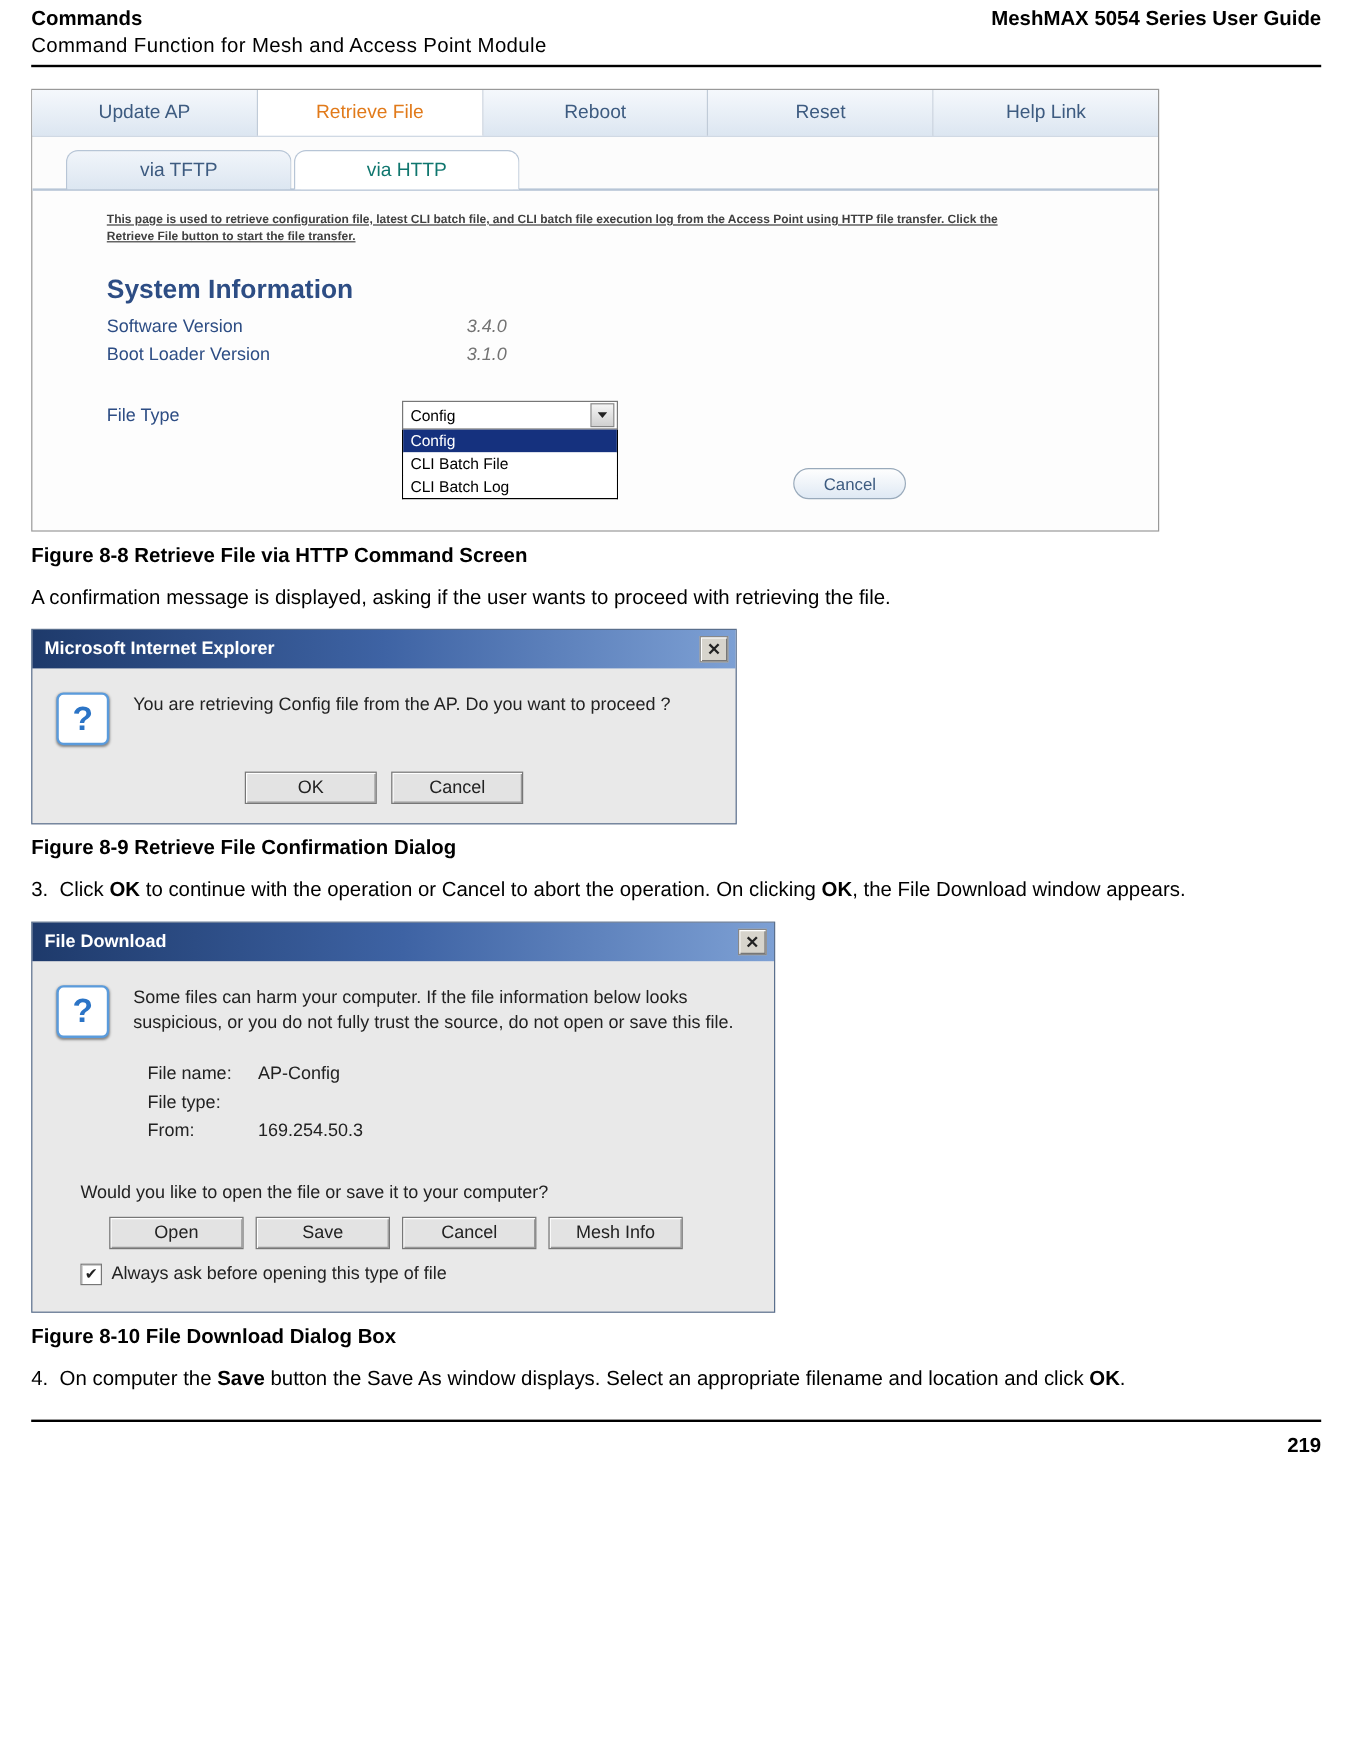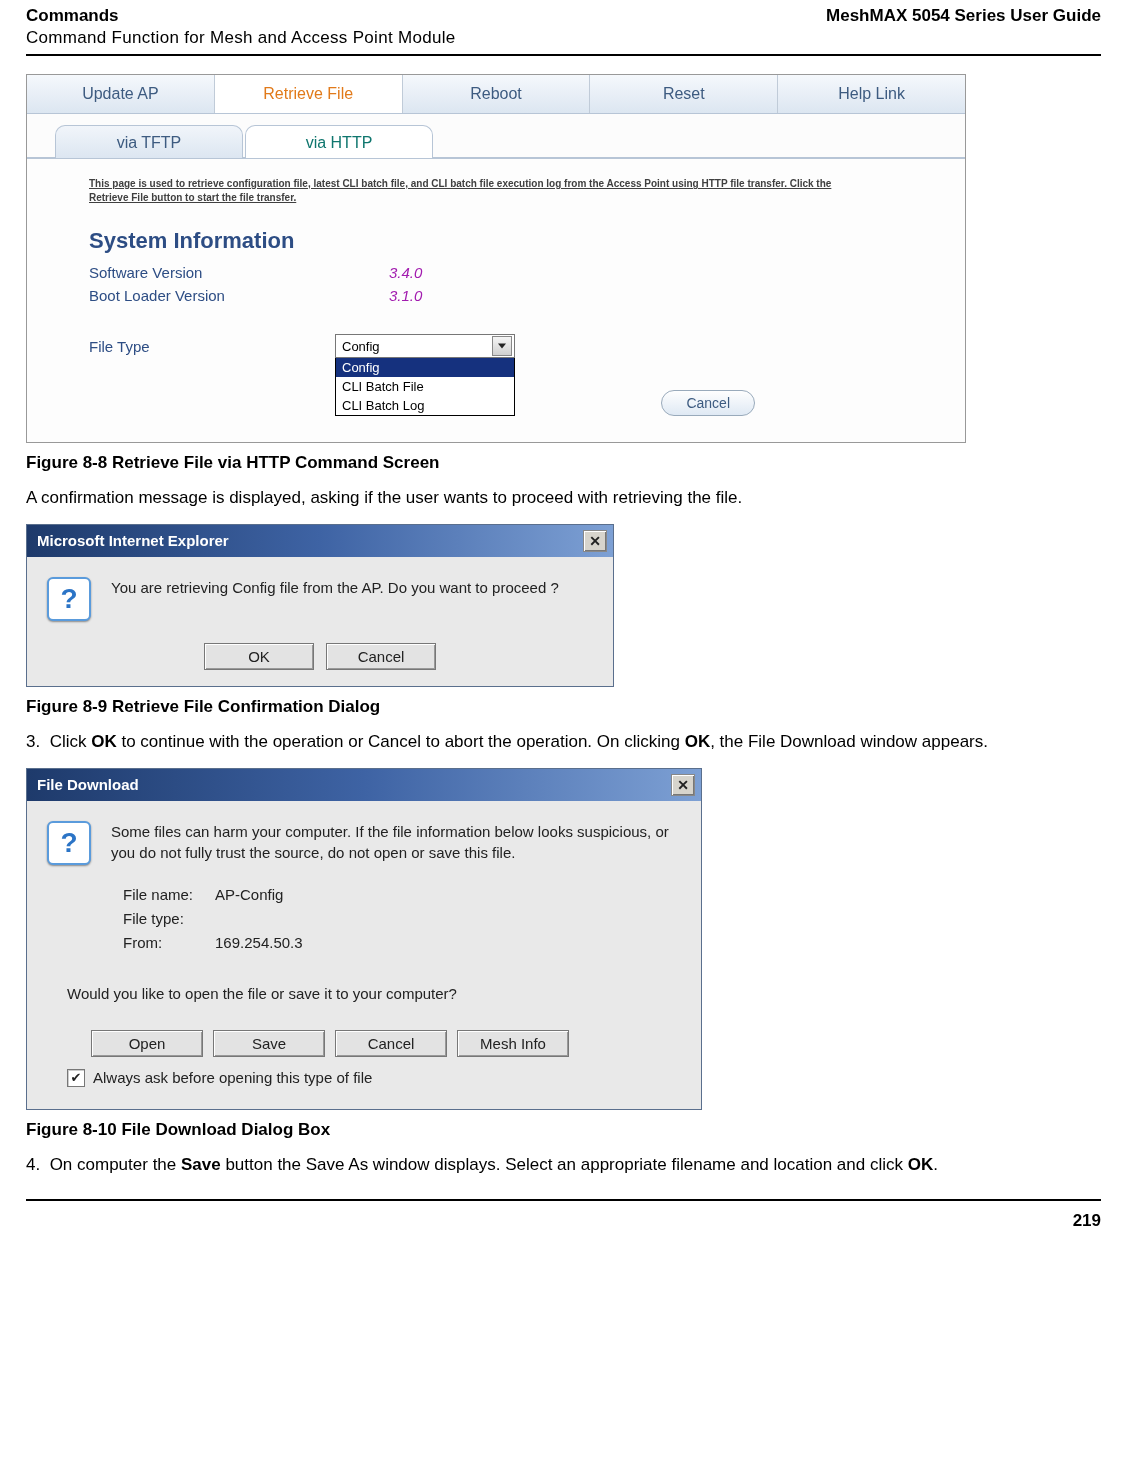--- a/index.html
+++ b/index.html
@@ -127,21 +127,21 @@
     font-size: 22px;
     margin: 24px 0 10px 0;
   }
   .ap-row {
     display: flex;
     align-items: center;
     font-size: 15px;
     margin: 6px 0;
   }
   .ap-label { color: #2d4d84; width: 300px; }
-  .ap-val { color: #a21caf; font-style: italic; }
+  .ap-val { color: #737373; font-style: italic; }
   .ap-ftrow {
     display: flex;
     align-items: flex-start;
     margin-top: 30px;
     gap: 56px;
   }
   .ap-ft-label { color: #2d4d84; font-size: 15px; width: 190px; padding-top: 4px; }
   .combo {
     width: 180px;
     box-sizing: border-box;
@@ -185,21 +185,21 @@
     align-self: flex-end;
   }
 
   
   .dlg {
     width: 588px;
     border: 1px solid #5a6f8d;
     background: #e9e9e9;
     box-sizing: border-box;
   }
-  .dlg-wide { width: 676px; }
+  .dlg-wide { width: 620px; }
   .dlg-title {
     background: linear-gradient(90deg,#1e3a6b 0%,#3e63a4 50%,#7da0d4 100%);
     color: #fff;
     font-weight: bold;
     font-size: 15px;
     padding: 5px 6px 5px 10px;
     display: flex;
     justify-content: space-between;
     align-items: center;
   }
@@ -249,21 +249,21 @@
     line-height: 1.6;
   }
   .dl-info .k { display: inline-block; width: 92px; }
   .dl-q2 {
     margin: 30px 0 0 20px;
     font-size: 15px;
   }
   .dl-btnrow {
     display: flex;
     gap: 10px;
-    margin: 28px 0 0 20px;
+    margin: 12px 0 0 20px;
     padding-left: 24px;
   }
   .dl-btnrow .win-btn { min-width: 110px; }
   .chk-row {
     display: flex; align-items: center; gap: 8px;
     margin: 12px 0 6px 20px;
     font-size: 15px;
   }
   .chk {
     width: 16px; height: 16px;

